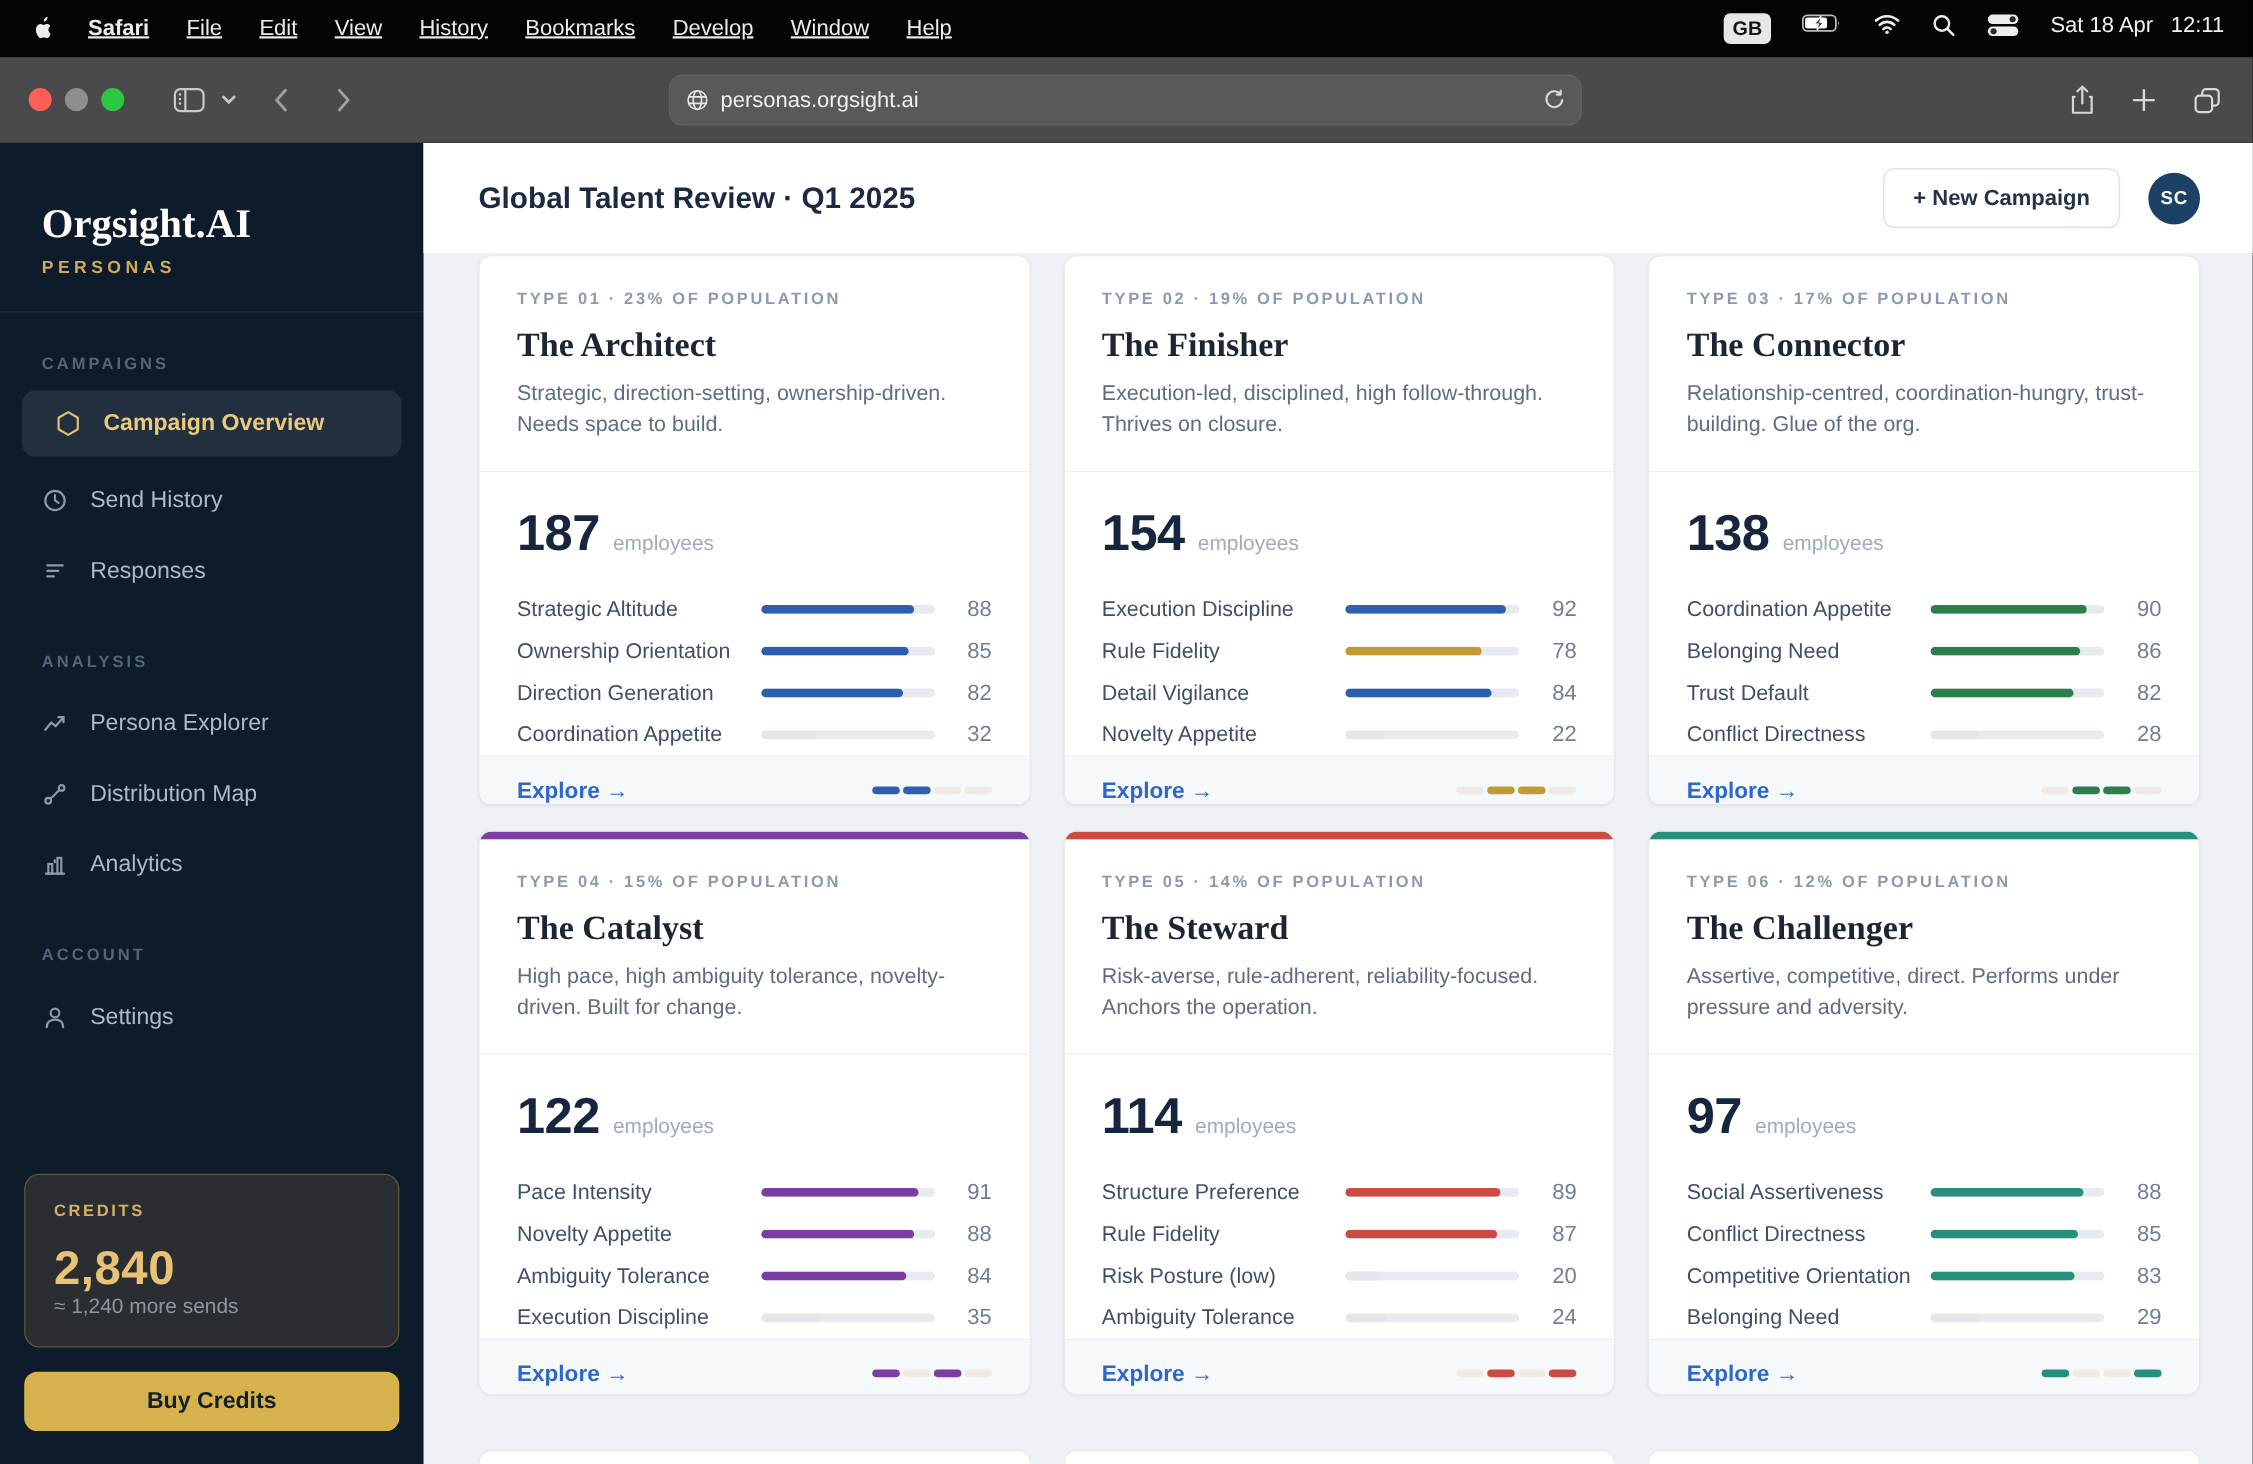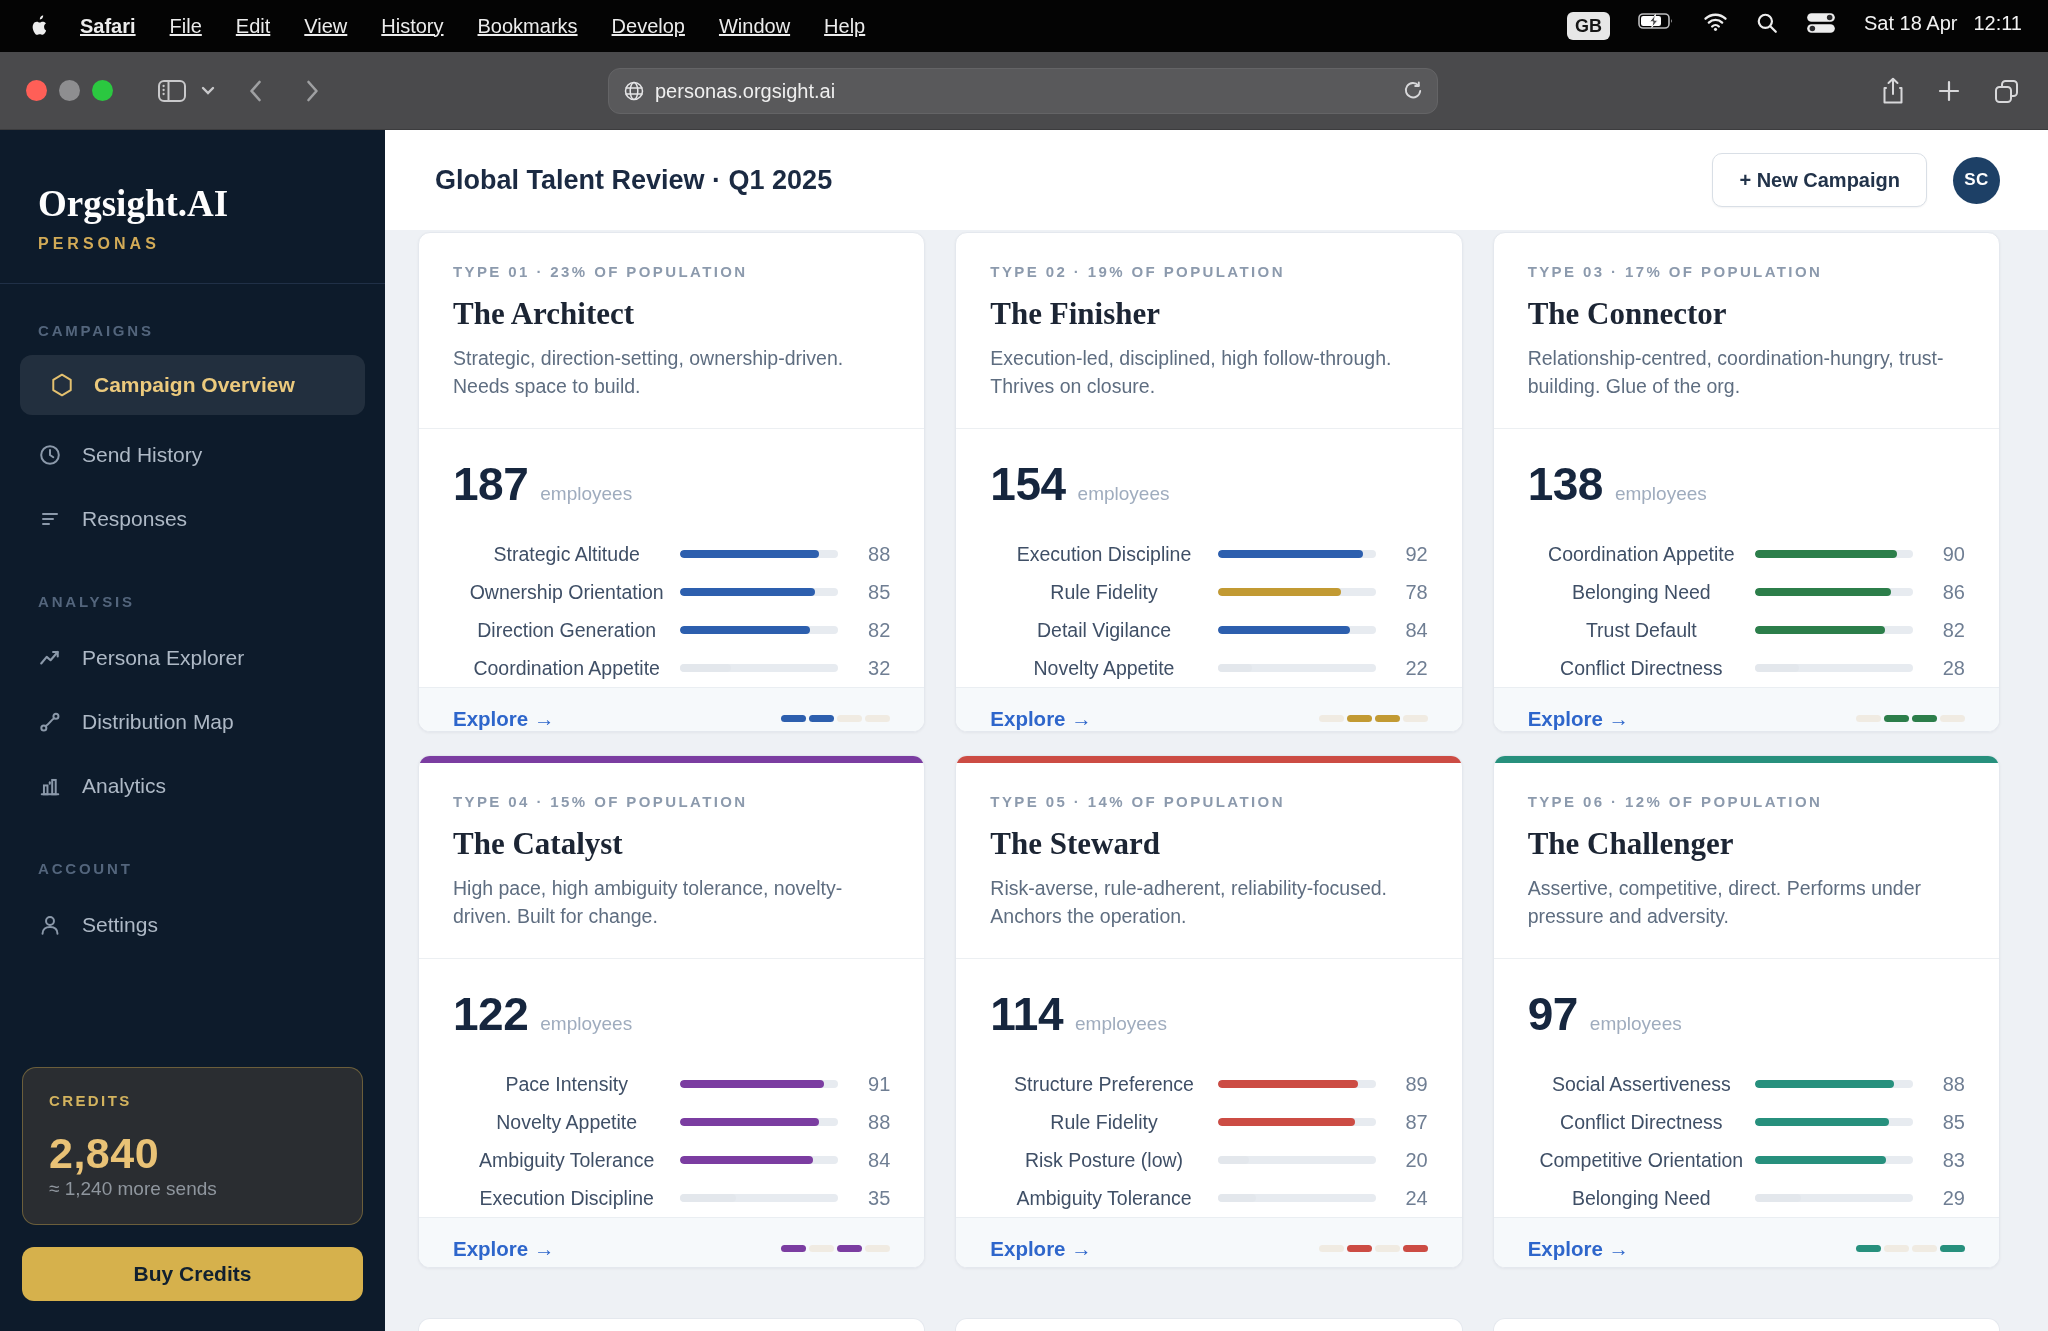--- a/index.html
+++ b/index.html
@@ -52,36 +52,36 @@
   .buy-btn { margin-top:22px; width:100%; height:54px; background:#d6b14c; border:none; border-radius:12px; font-family:inherit; font-size:21px; font-weight:700; color:#11202f; cursor:pointer; }
 
   
   .main { flex:1; display:flex; flex-direction:column; min-width:0; background:#eef1f5; }
   .page-header { height:100px; background:#ffffff; display:flex; align-items:center; padding:0 48px 0 50px; flex:0 0 auto; }
   .page-title { font-size:27px; font-weight:700; color:#1b2a42; }
   .header-right { margin-left:auto; display:flex; align-items:center; gap:26px; }
   .new-campaign-btn { height:54px; padding:0 26px; background:#fff; border:1px solid #d9dfe6; border-radius:10px; font-family:inherit; font-size:20px; font-weight:600; color:#22334a; cursor:pointer; box-shadow:0 1px 2px rgba(16,24,40,.05); }
   .avatar { width:47px; height:47px; border-radius:50%; background:#1d4066; color:#fff; font-size:17px; font-weight:700; display:flex; align-items:center; justify-content:center; letter-spacing:.5px; }
 
-  .content { flex:1; padding:2px 48px 0 33px; overflow:hidden; }
+  .content { flex:1; padding:2px 48px 0 50px; overflow:hidden; }
   .cards-grid { display:grid; grid-template-columns:repeat(3,1fr); column-gap:30px; row-gap:23px; }
   .card { background:#fff; border:1px solid #e4e8ee; border-radius:12px; box-shadow:0 1px 3px rgba(16,24,40,.05); display:flex; flex-direction:column; overflow:hidden; }
   .cards-grid .card:nth-child(-n+3) { height:500px; }
   .cards-grid .card:nth-child(n+4) { height:513px; }
   .card-accent { height:7px; flex:0 0 auto; }
   .card-head { padding:30px 34px 28px; }
   .card-type { font-size:15px; font-weight:700; letter-spacing:2.4px; color:#8c9aad; }
   .card-title { margin-top:16px; font-family:"Liberation Serif","DejaVu Serif",serif; font-weight:700; font-size:31px; color:#1c2534; }
   .card-desc { margin-top:13px; font-size:19.5px; line-height:1.42; color:#5e6d80; }
   .card-stats { border-top:1px solid #eceff2; padding:28px 34px 0; }
   .count-row { display:flex; align-items:baseline; gap:12px; margin-bottom:24px; }
   .count-num { font-size:46px; font-weight:700; color:#16263e; letter-spacing:-.5px; }
   .count-suffix { font-size:19px; color:#9facbe; }
   .stat-row { display:flex; align-items:center; height:38px; }
-  .stat-label { flex:1; font-size:19.5px; color:#3f4f66;text-align:center; }
+  .stat-label { flex:1; font-size:19.5px; color:#3f4f66; }
   .stat-bar { width:158px; height:8px; border-radius:4px; background:#e7ebf0; overflow:hidden; flex:0 0 auto; }
   .stat-bar-fill { display:block; height:100%; border-radius:4px; }
   .stat-value { width:52px; text-align:right; font-size:20px; color:#6f7e93; flex:0 0 auto; }
   .card-footer { margin-top:auto; height:62px; background:#f6f9fb; border-top:1px solid #eaeef2; display:flex; align-items:center; justify-content:space-between; padding:0 34px; flex:0 0 auto; }
   .explore-link { font-size:20.5px; font-weight:600; color:#2e66cb; text-decoration:none; }
   .minibar { display:flex; gap:3px; }
   .minibar span { width:25px; height:7px; border-radius:3.5px; display:block; }
 
   .row3-strip { display:grid; grid-template-columns:repeat(3,1fr); column-gap:30px; margin-top:50px; height:13px; }
   .row3-strip div { background:#fff; border:1px solid #e4e8ee; border-bottom:none; border-radius:12px 12px 0 0; }

